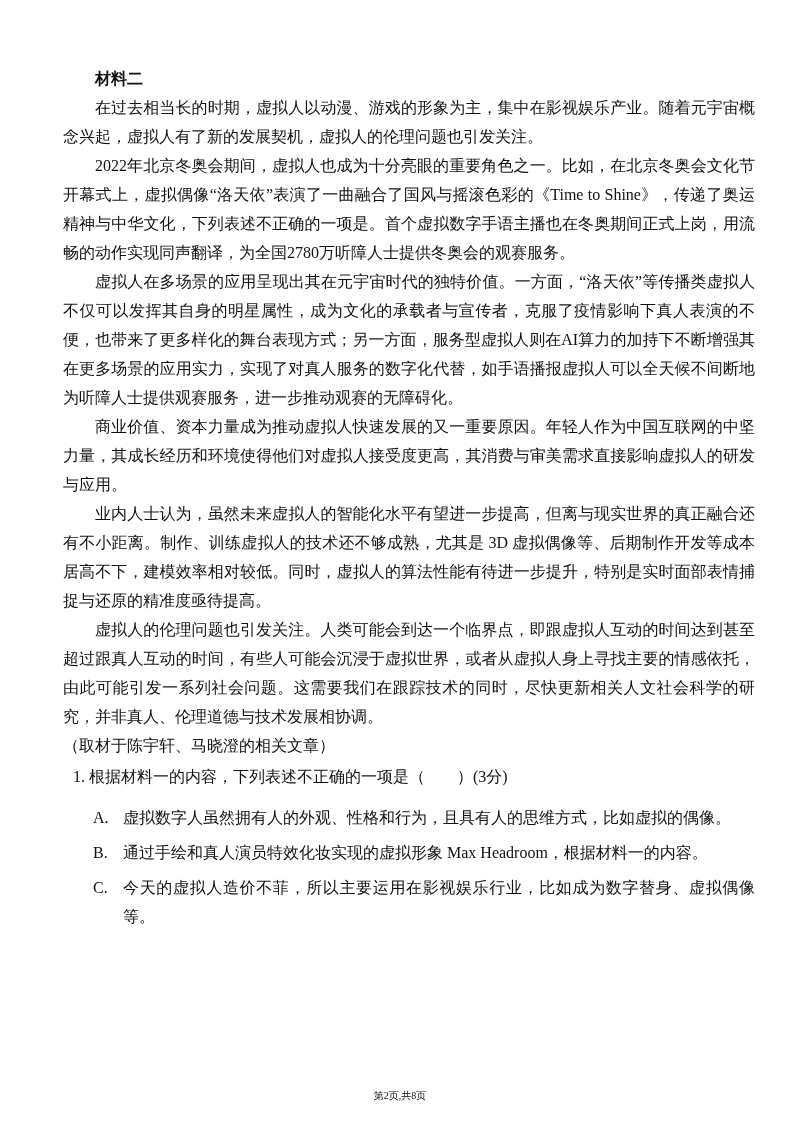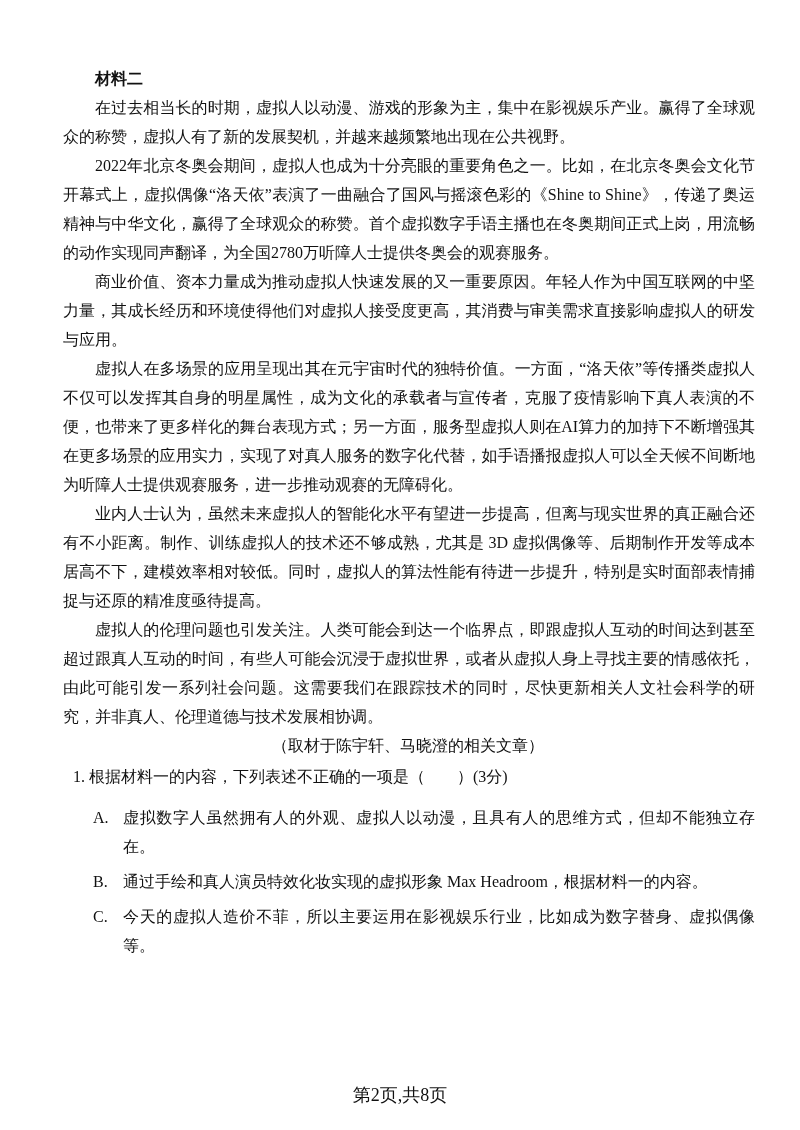--- a/index.html
+++ b/index.html
@@ -25,21 +25,21 @@
   .material-title {
     font-weight: bold;
     text-indent: 2em;
   }
   .para {
     margin: 0;
     text-indent: 2em;
     text-justify: inter-ideograph;
   }
   .attribution {
-    text-align: center;
+    text-align: left;
     padding-right: 2px;
   }
   .question {
     margin-top: 2px;
   }
   .stem {
     padding-left: 10px;
     margin-bottom: 12px;
   }
   .option {
@@ -52,46 +52,46 @@
   }
   .opt-text {
     flex: 1;
   }
   .footer {
     position: absolute;
     left: 0;
     right: 0;
     bottom: 20px;
     text-align: center;
-    font-size: 18px;
+    font-size: 10px;
     color: #111111;
   }
 </style>
 </head>
 <body>
 
 <div class="page">
 
   <div class="material-title">材料二</div>
 
-  <p class="para">在过去相当长的时期，虚拟人以动漫、游戏的形象为主，集中在影视娱乐产业。赢得了全球观众的称赞，虚拟人有了新的发展契机，并越来越频繁地出现在公共视野。</p>
-  <p class="para">2022年北京冬奥会期间，虚拟人也成为十分亮眼的重要角色之一。比如，在北京冬奥会文化节开幕式上，虚拟偶像“洛天依”表演了一曲融合了国风与摇滚色彩的《Shine to Shine》，传递了奥运精神与中华文化，赢得了全球观众的称赞。首个虚拟数字手语主播也在冬奥期间正式上岗，用流畅的动作实现同声翻译，为全国2780万听障人士提供冬奥会的观赛服务。</p>
+  <p class="para">在过去相当长的时期，虚拟人以动漫、游戏的形象为主，集中在影视娱乐产业。随着元宇宙概念兴起，虚拟人有了新的发展契机，虚拟人的伦理问题也引发关注。</p>
+  <p class="para">2022年北京冬奥会期间，虚拟人也成为十分亮眼的重要角色之一。比如，在北京冬奥会文化节开幕式上，虚拟偶像“洛天依”表演了一曲融合了国风与摇滚色彩的《Time to Shine》，传递了奥运精神与中华文化，下列表述不正确的一项是。首个虚拟数字手语主播也在冬奥期间正式上岗，用流畅的动作实现同声翻译，为全国2780万听障人士提供冬奥会的观赛服务。</p>
+  <p class="para">虚拟人在多场景的应用呈现出其在元宇宙时代的独特价值。一方面，“洛天依”等传播类虚拟人不仅可以发挥其自身的明星属性，成为文化的承载者与宣传者，克服了疫情影响下真人表演的不便，也带来了更多样化的舞台表现方式；另一方面，服务型虚拟人则在AI算力的加持下不断增强其在更多场景的应用实力，实现了对真人服务的数字化代替，如手语播报虚拟人可以全天候不间断地为听障人士提供观赛服务，进一步推动观赛的无障碍化。</p>
   <p class="para">商业价值、资本力量成为推动虚拟人快速发展的又一重要原因。年轻人作为中国互联网的中坚力量，其成长经历和环境使得他们对虚拟人接受度更高，其消费与审美需求直接影响虚拟人的研发与应用。</p>
-  <p class="para">虚拟人在多场景的应用呈现出其在元宇宙时代的独特价值。一方面，“洛天依”等传播类虚拟人不仅可以发挥其自身的明星属性，成为文化的承载者与宣传者，克服了疫情影响下真人表演的不便，也带来了更多样化的舞台表现方式；另一方面，服务型虚拟人则在AI算力的加持下不断增强其在更多场景的应用实力，实现了对真人服务的数字化代替，如手语播报虚拟人可以全天候不间断地为听障人士提供观赛服务，进一步推动观赛的无障碍化。</p>
   <p class="para">业内人士认为，虽然未来虚拟人的智能化水平有望进一步提高，但离与现实世界的真正融合还有不小距离。制作、训练虚拟人的技术还不够成熟，尤其是 3D 虚拟偶像等、后期制作开发等成本居高不下，建模效率相对较低。同时，虚拟人的算法性能有待进一步提升，特别是实时面部表情捕捉与还原的精准度亟待提高。</p>
   <p class="para">虚拟人的伦理问题也引发关注。人类可能会到达一个临界点，即跟虚拟人互动的时间达到甚至超过跟真人互动的时间，有些人可能会沉浸于虚拟世界，或者从虚拟人身上寻找主要的情感依托，由此可能引发一系列社会问题。这需要我们在跟踪技术的同时，尽快更新相关人文社会科学的研究，并非真人、伦理道德与技术发展相协调。</p>
 
   <div class="attribution">（取材于陈宇轩、马晓澄的相关文章）</div>
 
   <div class="question">
     <div class="stem">1. 根据材料一的内容，下列表述不正确的一项是（　　）(3分)</div>
 
     <div class="option">
       <span class="opt-label">A.</span>
-      <span class="opt-text">虚拟数字人虽然拥有人的外观、虚拟人以动漫，且具有人的思维方式，但却不能独立存在。</span>
+      <span class="opt-text">虚拟数字人虽然拥有人的外观、性格和行为，且具有人的思维方式，比如虚拟的偶像。</span>
     </div>
 
     <div class="option">
       <span class="opt-label">B.</span>
       <span class="opt-text">通过手绘和真人演员特效化妆实现的虚拟形象 Max Headroom，根据材料一的内容。</span>
     </div>
 
     <div class="option">
       <span class="opt-label">C.</span>
       <span class="opt-text">今天的虚拟人造价不菲，所以主要运用在影视娱乐行业，比如成为数字替身、虚拟偶像等。</span>

